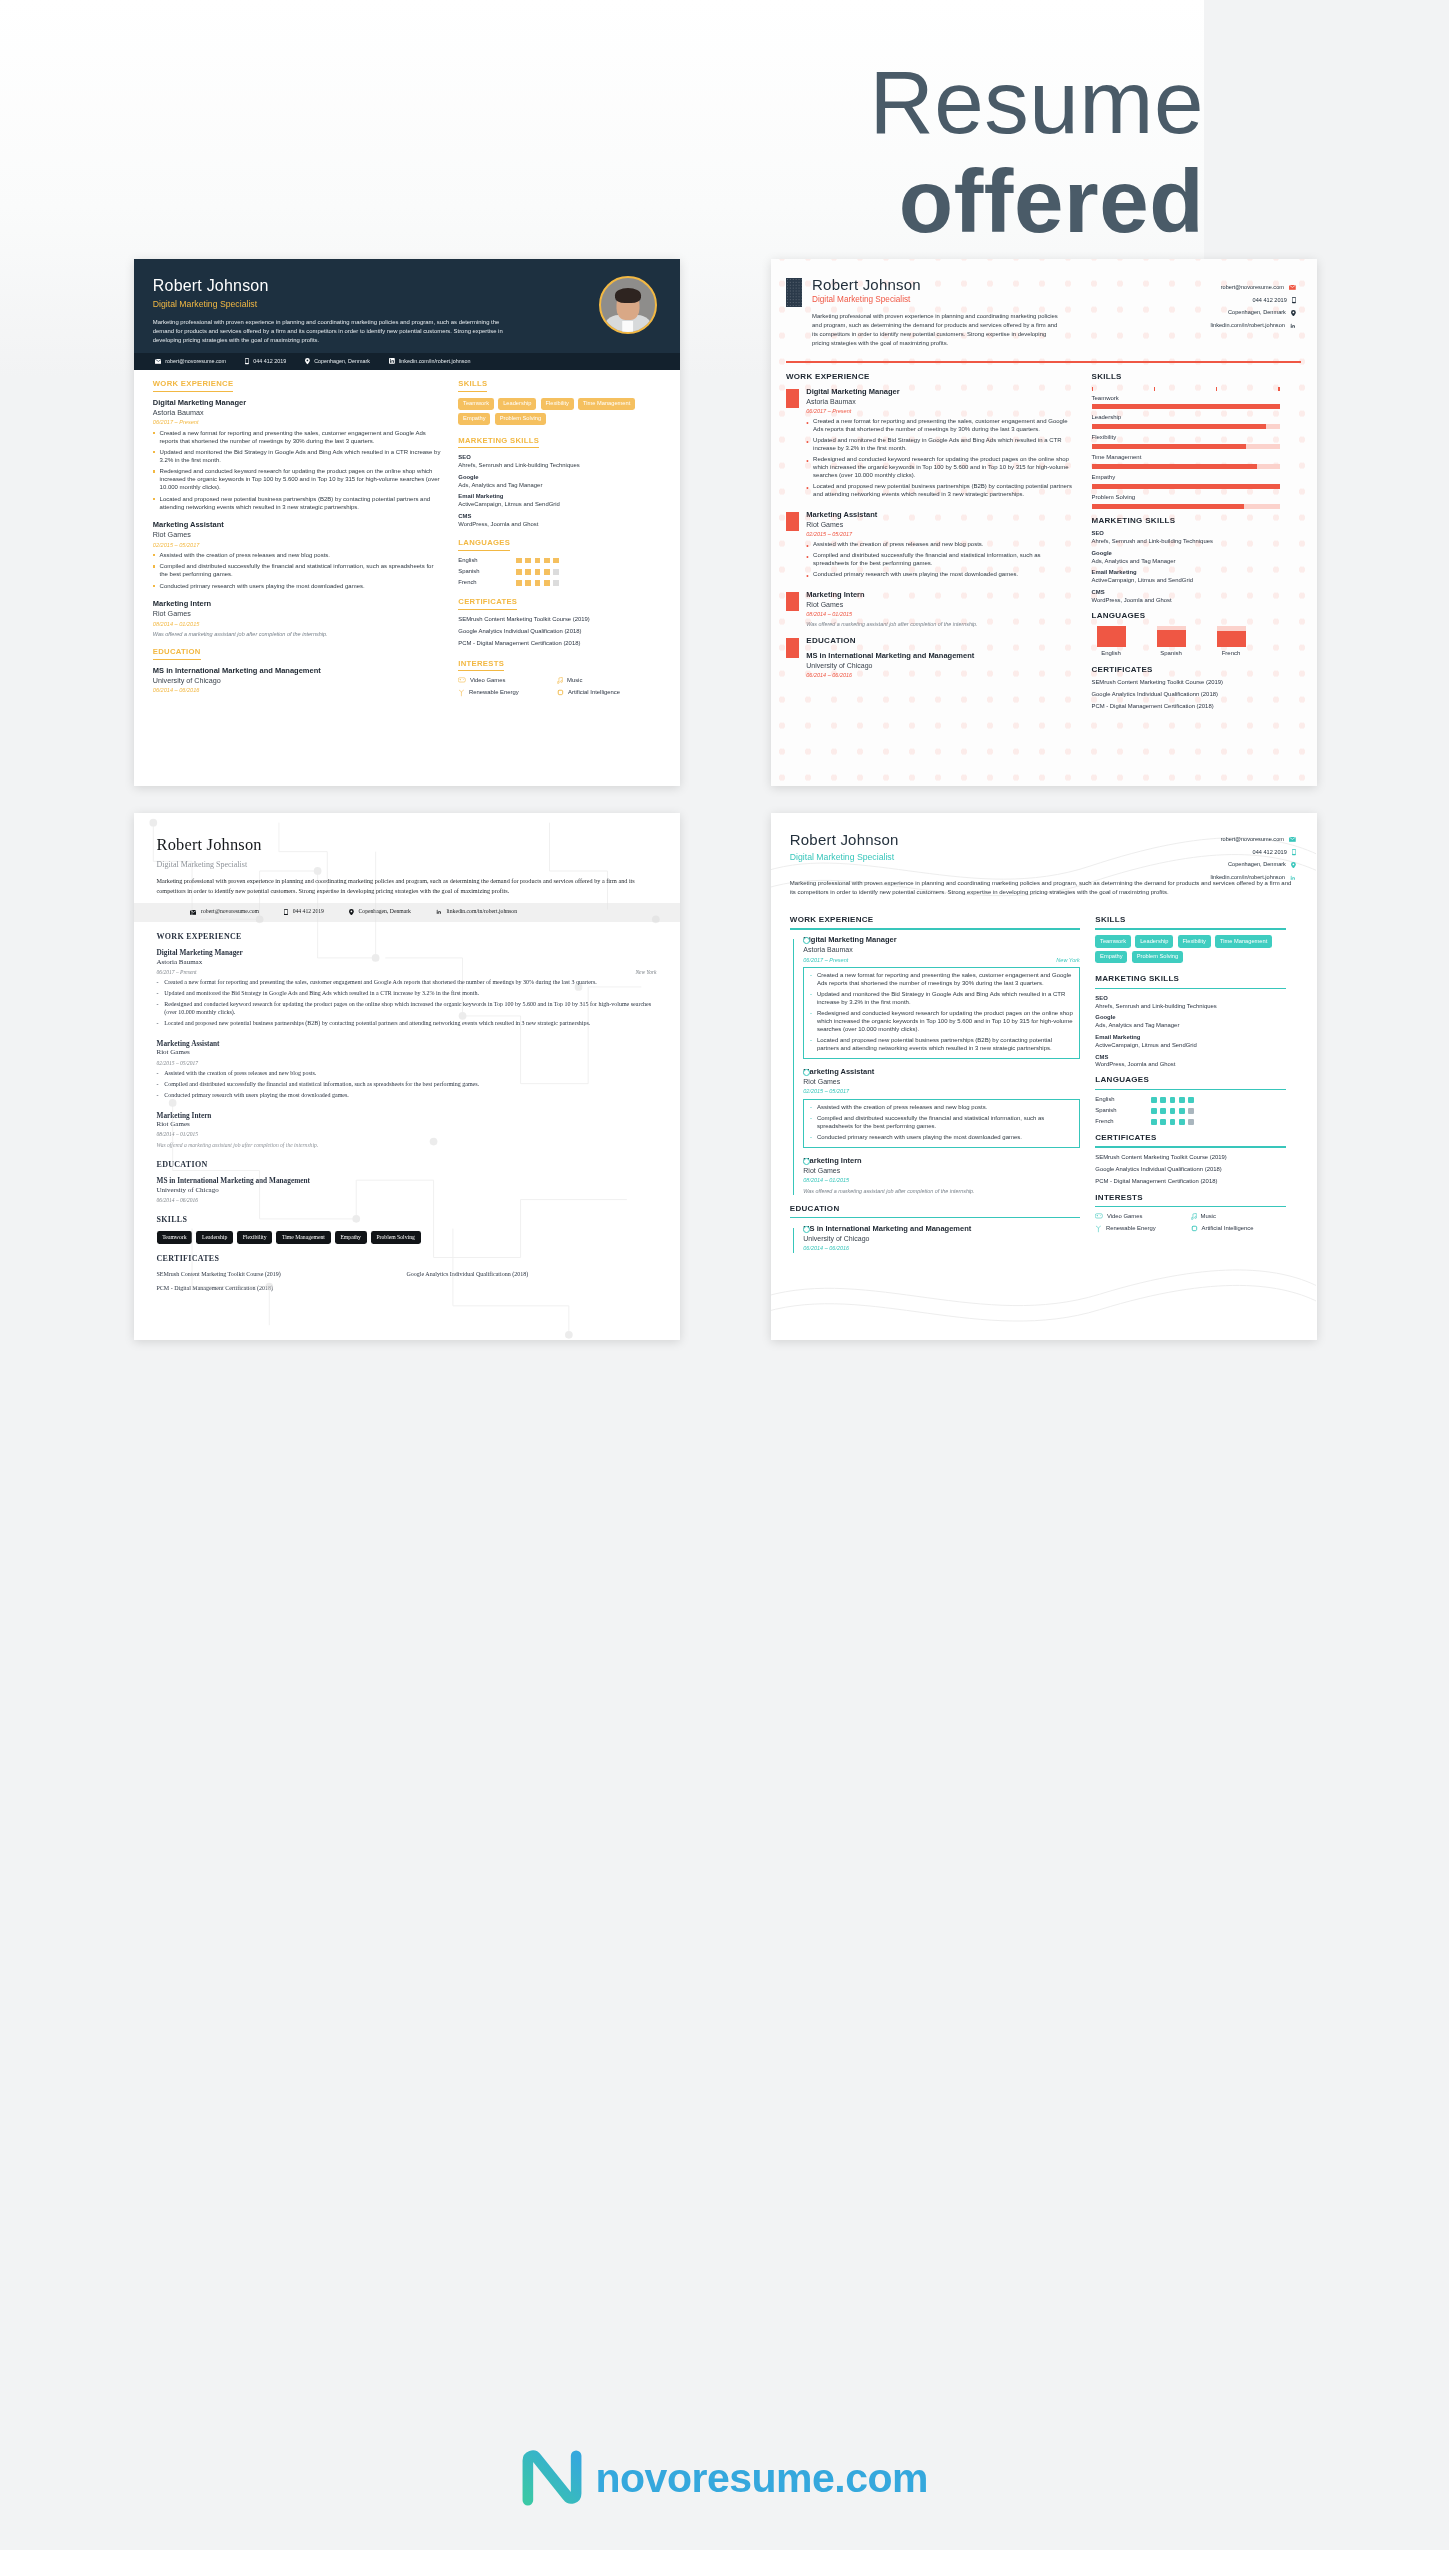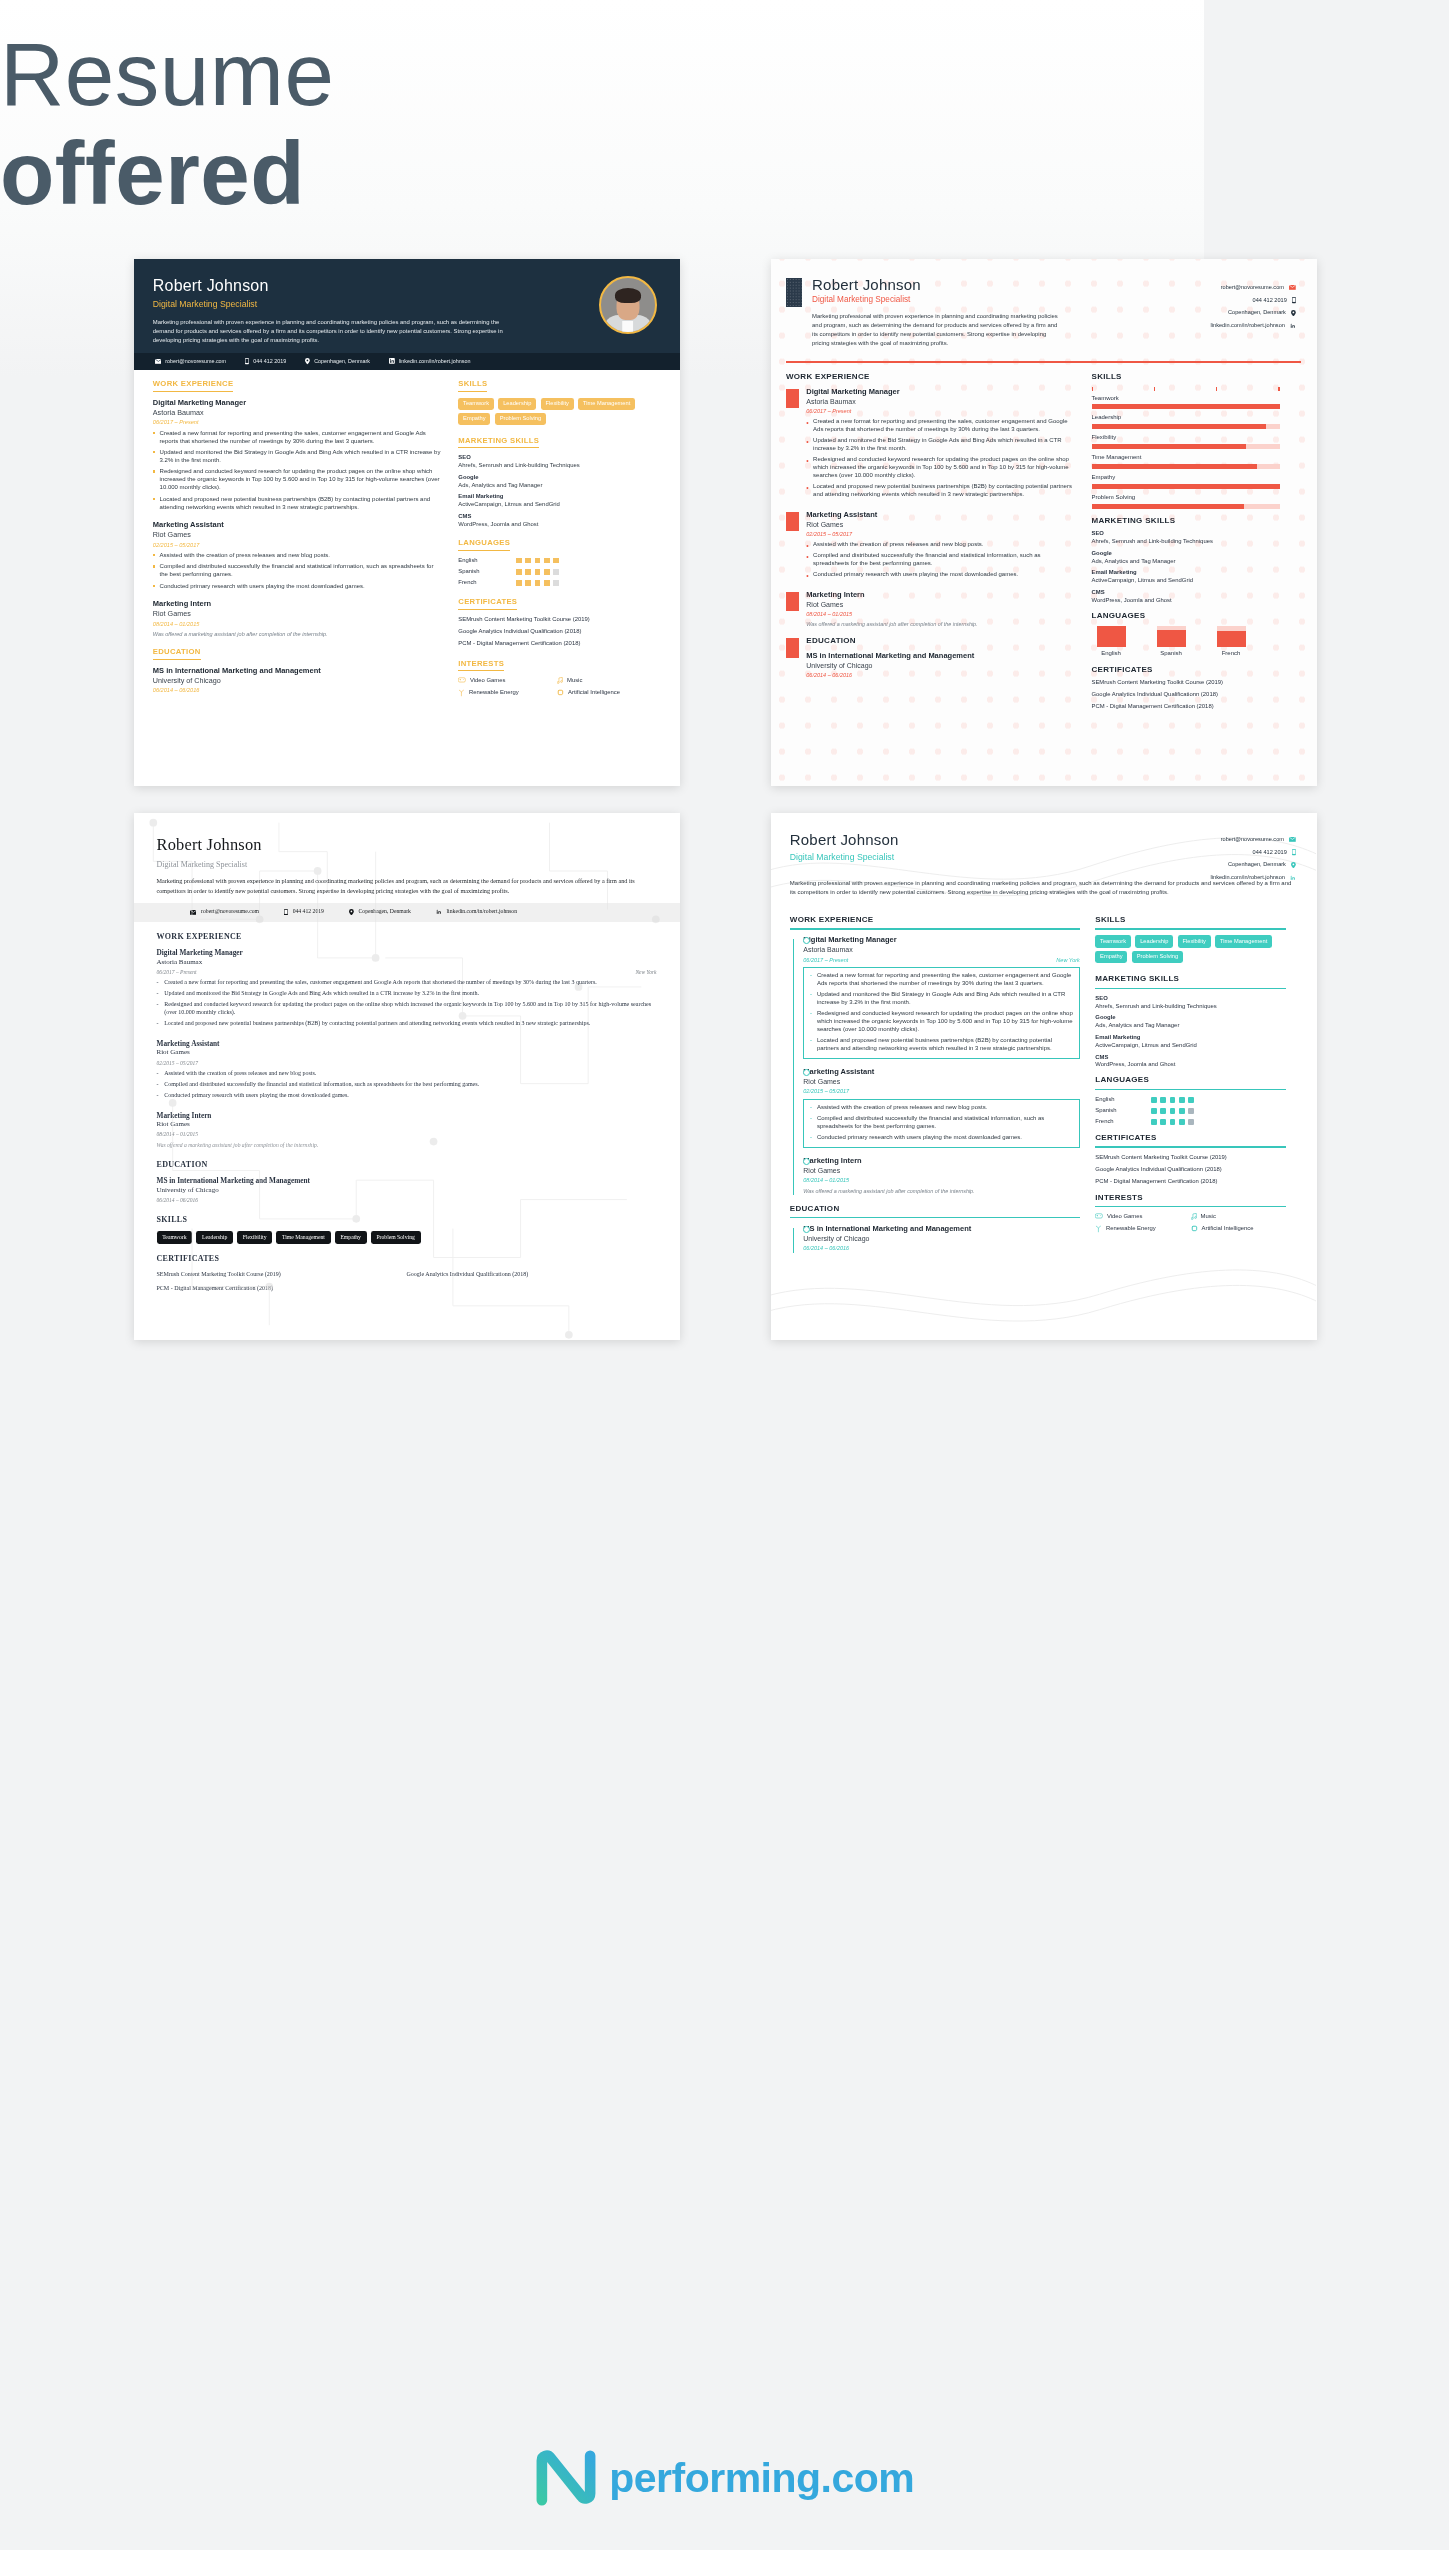--- a/index.html
+++ b/index.html
@@ -8,22 +8,22 @@
     background: #f2f3f4;
     font-family: "Liberation Sans", sans-serif;
     color: #2b3442;
     position: relative;
     overflow: hidden;
   }
 
   
   .page-header {
     width: 1204px;
-    padding-top: 28px;
-    text-align: left;
+    padding-top: 56px;
+    text-align: right;
     background: linear-gradient(#ffffff 0%, #fafbfb 55%, #f2f3f4 100%);
     height: 377px;
   }
   .hdr-line1 {
     font-size: 89px;
     font-weight: 300;
     color: #4a5b68;
     letter-spacing: 0.5px;
     line-height: 1.05;
   }
@@ -973,15 +973,15 @@
 <div class="footer">
   <svg width="60" height="56" viewBox="0 0 62 58">
     <defs>
       <linearGradient id="ng" x1="0" y1="1" x2="1" y2="0">
         <stop offset="0" stop-color="#3bc8a6"></stop>
           <stop offset="1" stop-color="#35a8dd"></stop>
       </linearGradient>
     </defs>
     <path d="M6 52V11c0-5 6-7 9-3l32 40c3 4 9 2 9-3V6" stroke="url(#ng)" stroke-width="11" fill="none" stroke-linecap="round"></path>
   </svg>
-  <span class="logo-text">performing.com</span>
+  <span class="logo-text">novoresume.com</span>
 </div>
 
 
 </body></html>

